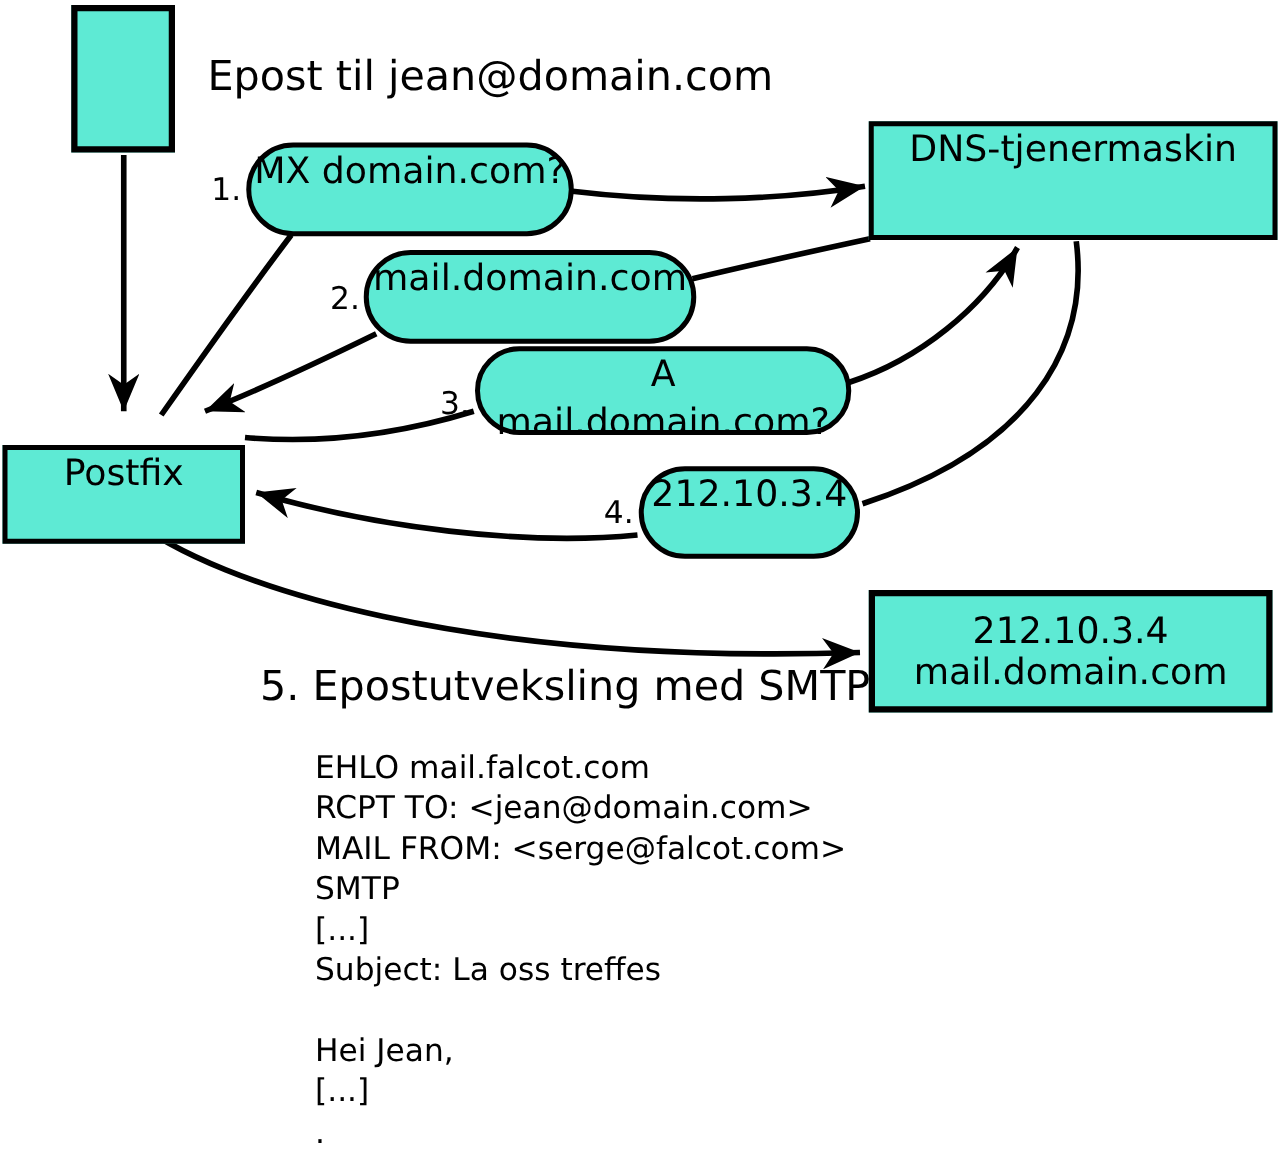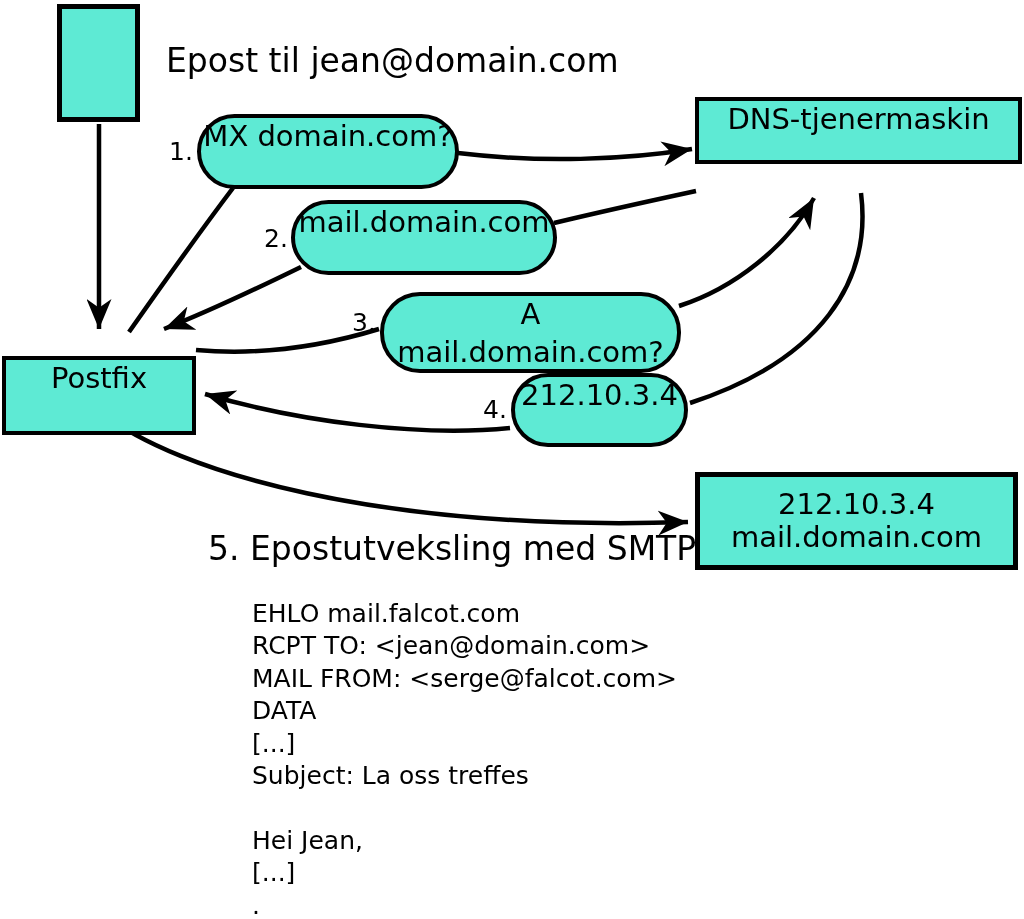--- a/index.html
+++ b/index.html
@@ -45,36 +45,36 @@
       <path d="M101,412 C175,472 380,532 688,522" marker-end="url(#ah)"></path>
     </g>
   </svg>
 
   <div class="node" style="left:57px;top:4px;width:83px;height:118px;border-width:5px;"></div>
 
   <div class="node" style="left:2px;top:332px;width:194px;height:79px;margin-top:24px;">
     <span>Postfix</span>
   </div>
 
-  <div class="node" style="left:695px;top:97px;width:327px;height:67px;">
+  <div class="node" style="left:695px;top:97px;width:327px;height:95px;">
     <span>DNS-tjenermaskin</span>
   </div>
 
   <div class="node" style="left:695px;top:472px;width:323px;height:98px;border-width:5px;flex-direction:column;line-height:33px;">
     <span>212.10.3.4</span>
     <span>mail.domain.com</span>
   </div>
 
   <div class="node pill" style="left:197px;top:114px;width:262px;height:75px;">
     <span>MX domain.com?</span>
   </div>
   <div class="node pill" style="left:291px;top:200px;width:266px;height:75px;">
     <span>mail.domain.com</span>
   </div>
-  <div class="node pill" style="left:380px;top:292px;width:301px;height:81px;">
+  <div class="node pill" style="left:380px;top:277px;width:301px;height:71px;">
     <span>A mail.domain.com?</span>
   </div>
   <div class="node pill" style="left:511px;top:373px;width:177px;height:74px;">
     <span>212.10.3.4</span>
   </div>
 
   <span class="num" style="left:169px;top:137px;">1.</span>
   <span class="num" style="left:264px;top:224px;">2.</span>
   <span class="num" style="left:352px;top:308px;">3.</span>
   <span class="num" style="left:483px;top:395px;">4.</span>
@@ -82,21 +82,21 @@
   <div class="freelabel" style="left:166px;top:46px;">Epost til jean@domain.com</div>
 
   <div class="freelabel step5" style="left:208px;top:534px;">
     <span class="num-inline">5.</span><span>Epostutveksling med SMTP</span>
   </div>
 
   <div class="smtp">
     <div class="tline">EHLO mail.falcot.com</div>
     <div class="tline">RCPT TO: &lt;jean@domain.com&gt;</div>
     <div class="tline">MAIL FROM: &lt;serge@falcot.com&gt;</div>
-    <div class="tline">DATA</div>
+    <div class="tline">SMTP</div>
     <div class="tline">[...]</div>
     <div class="tline">Subject: La oss treffes</div>
     <div class="tline"></div>
     <div class="tline">Hei Jean,</div>
     <div class="tline">[...]</div>
     <div class="tline">.</div>
   </div>
 
 </div>
 

